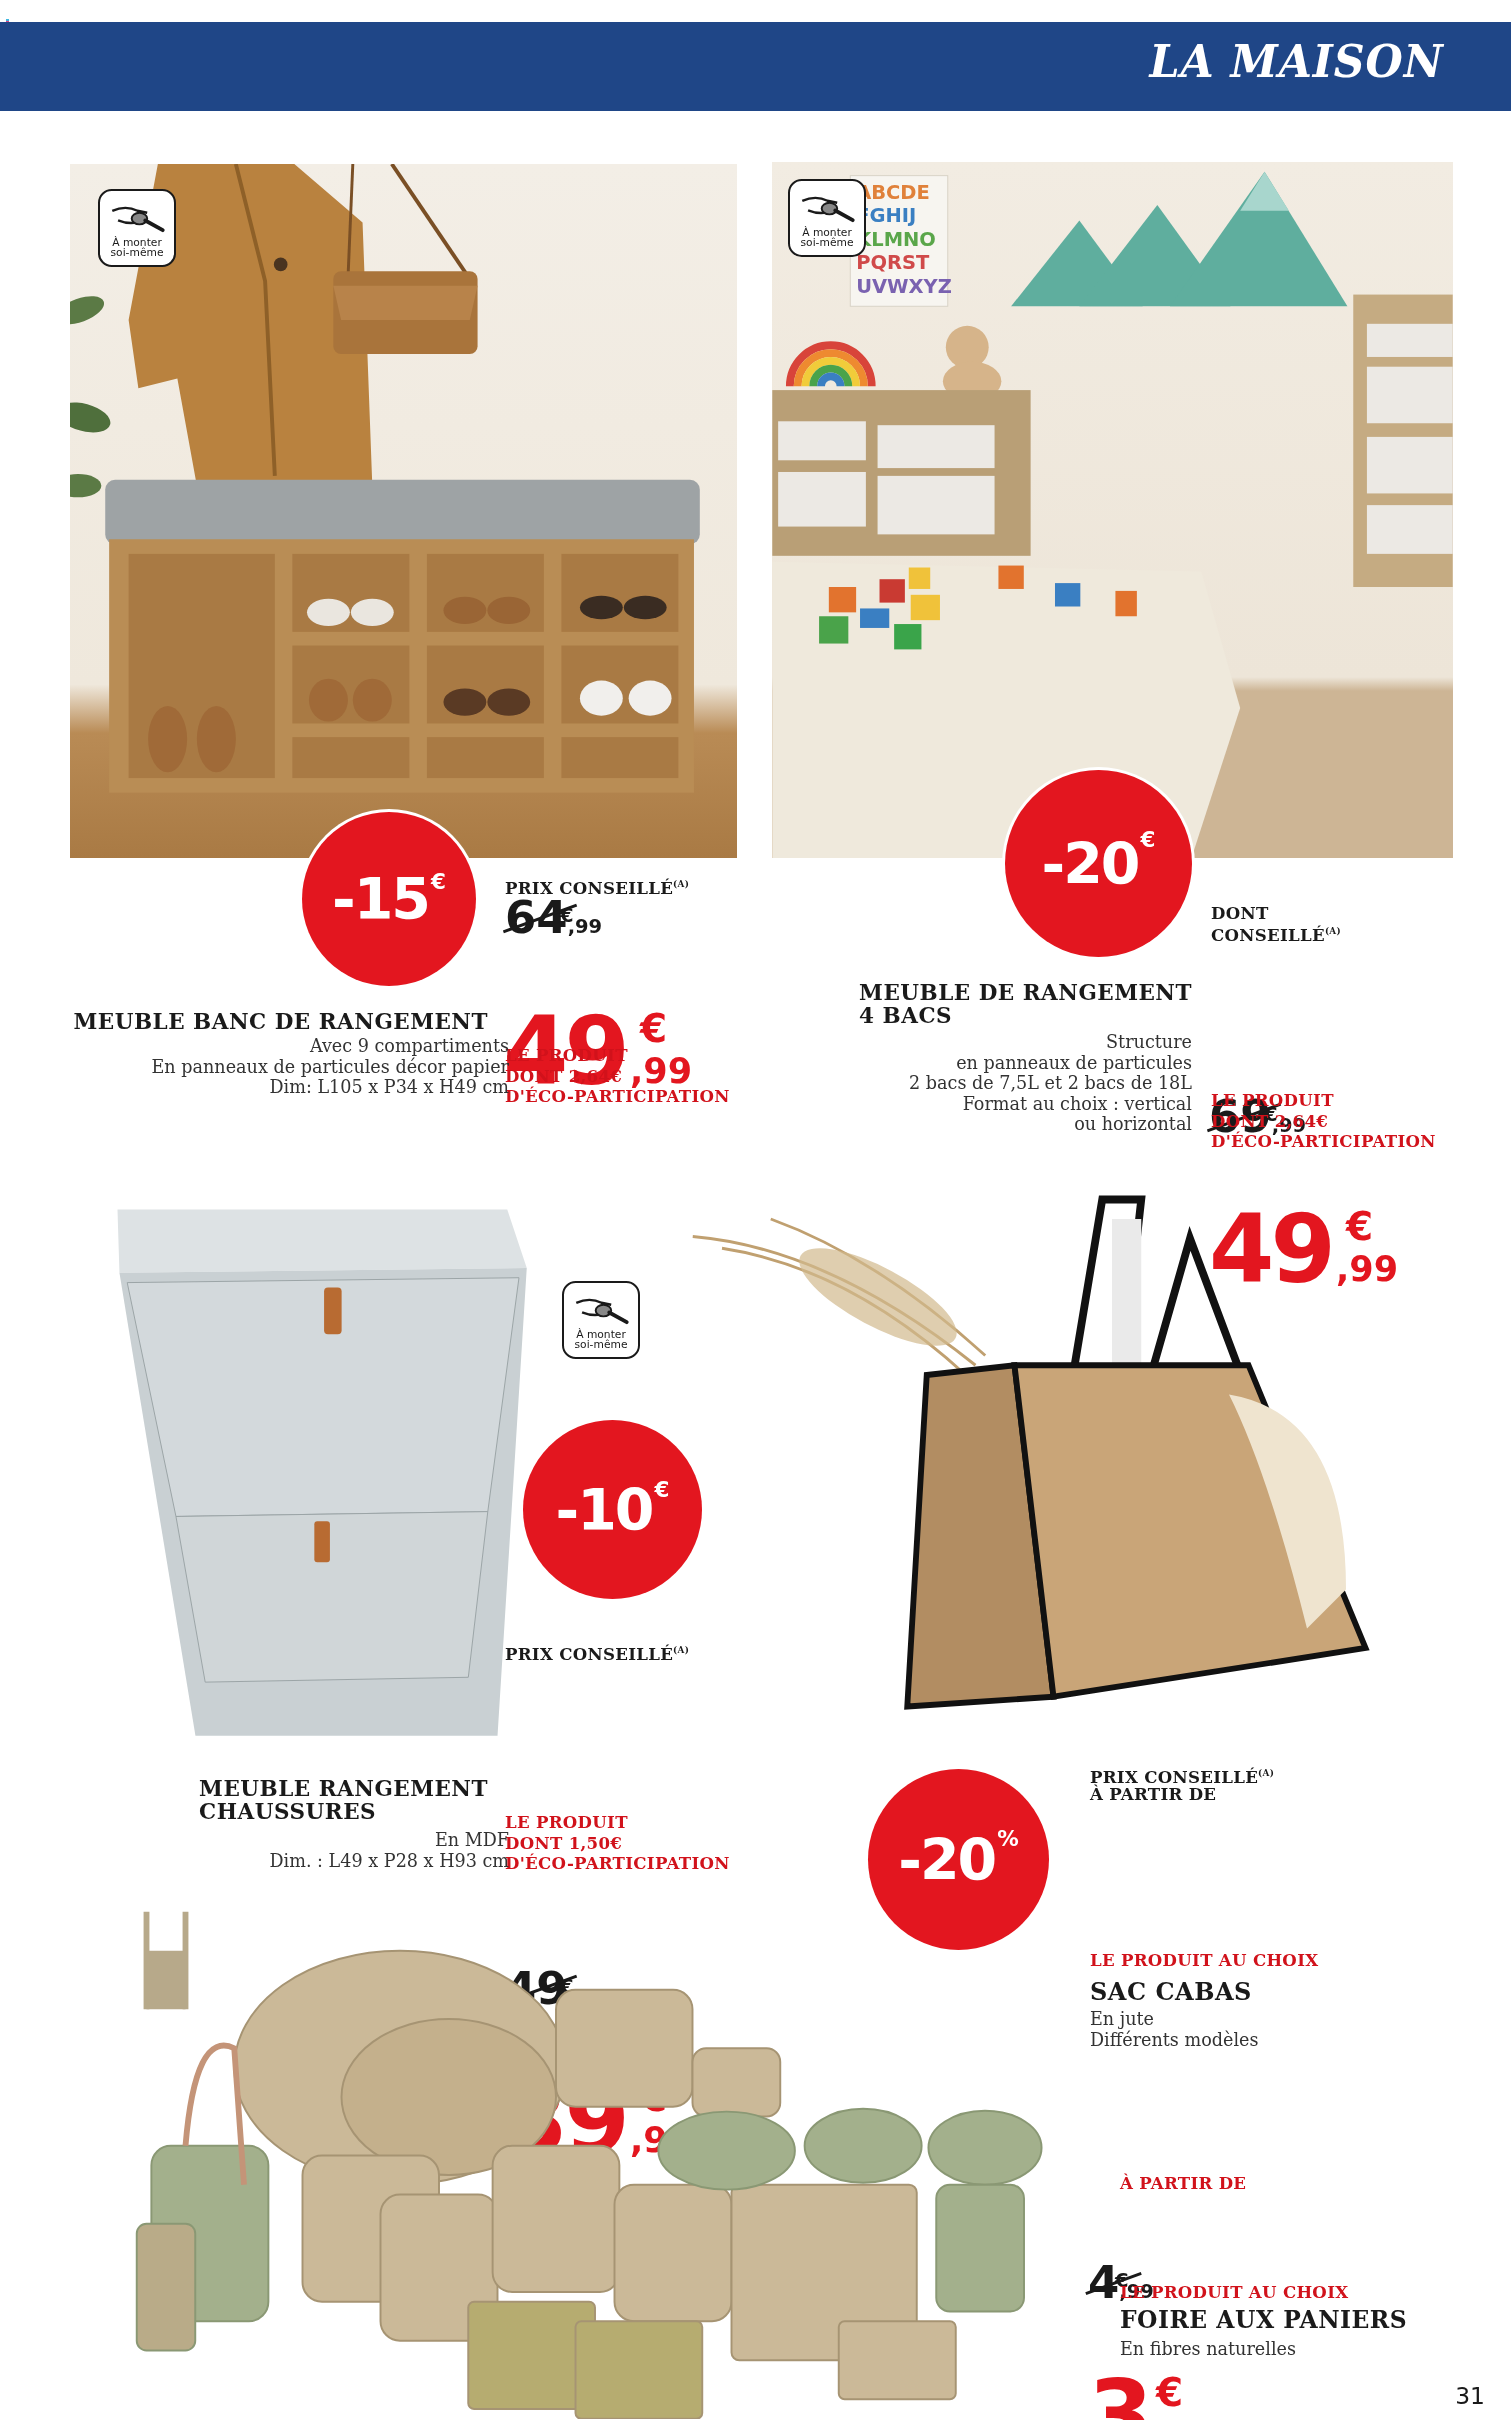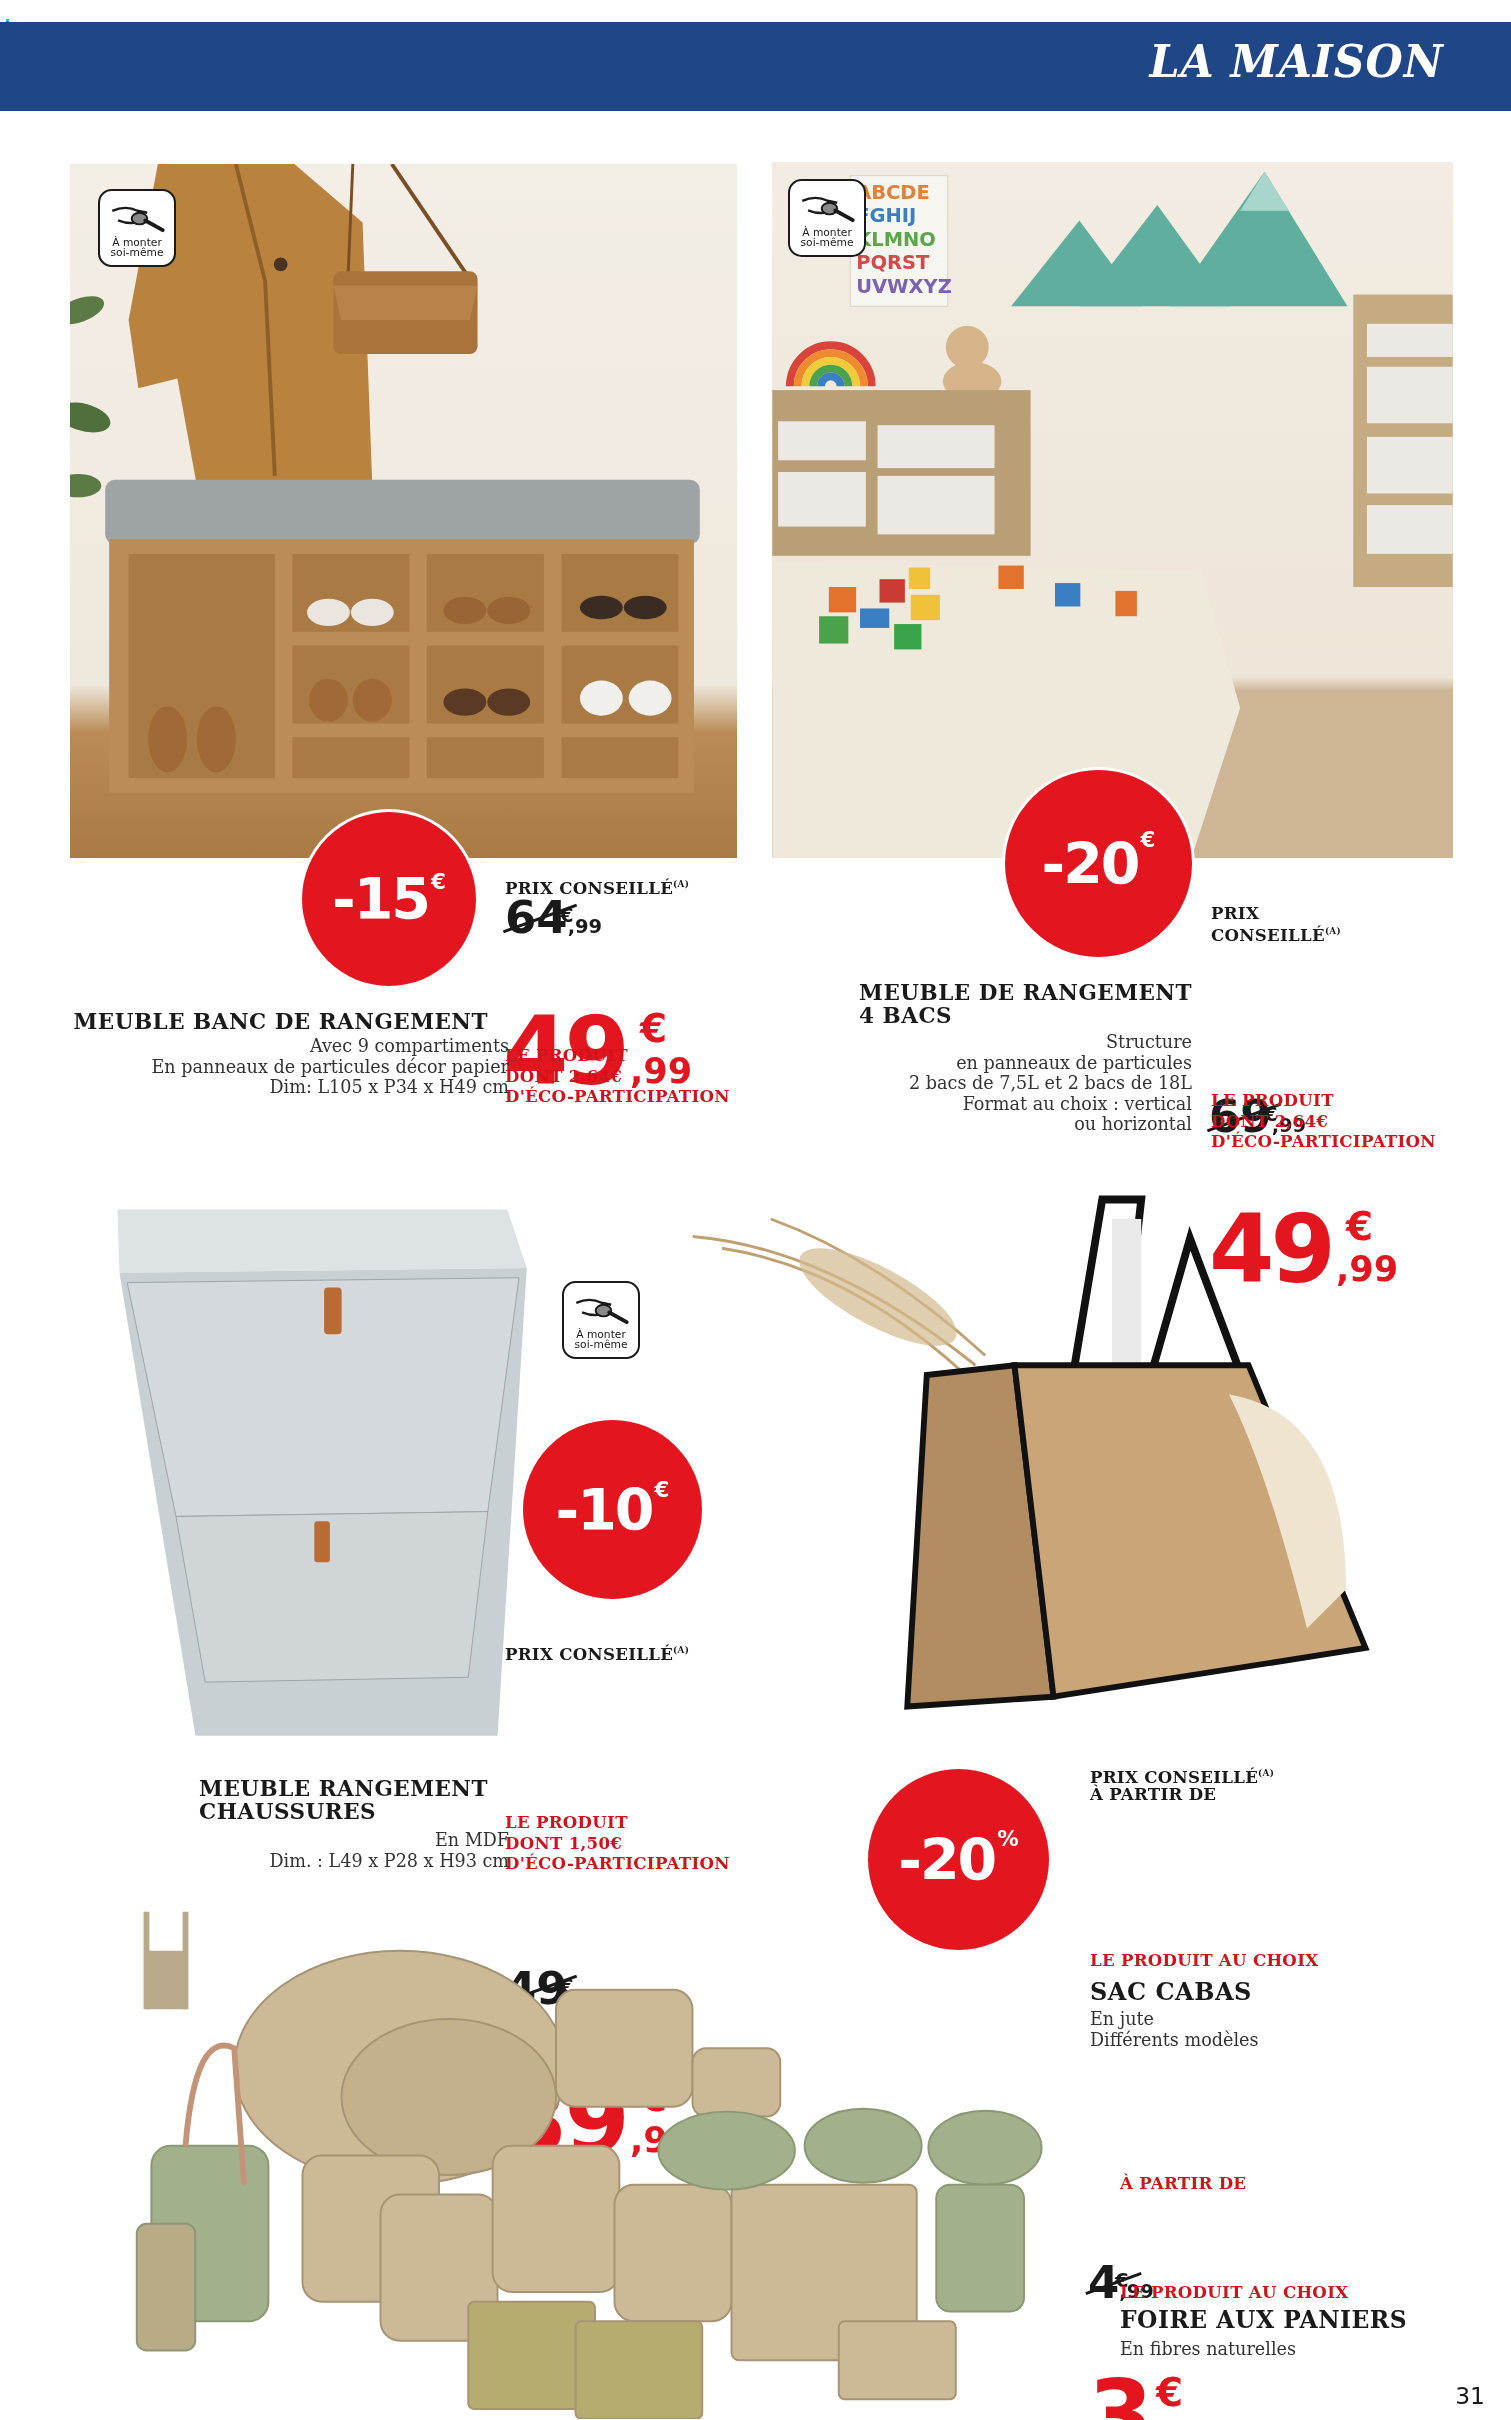--- a/index.html
+++ b/index.html
@@ -207,21 +207,21 @@
   <span>À monter</span>
   <span>soi-même</span>
 </div>
 
 <div class="abs disc" style="left:1005px; top:770px; width:187px; height:187px;">
   <span class="num">-20</span>
   <span class="unit">€</span>
 </div>
 
 <div class="abs lbl-small" style="left:1211px; top:905px;">
-  <div>PRIX</div>
+  <div>DONT</div>
   <div><span>CONSEILLÉ</span><sup>(A)</sup></div>
 </div>
 <div class="abs old-price" style="left:1209px; top:942px;">
   <span>69</span><span class="cents">,99</span>
   <span class="eur" style="left:55px; top:-2px;">€</span>
   <span class="strike"></span>
 </div>
 <div class="abs new-price" style="left:1209px; top:997px; width:195px; height:98px;">
   <span class="int">49</span>
   <span class="eur" style="left:137px; top:3.9px;">€</span>

